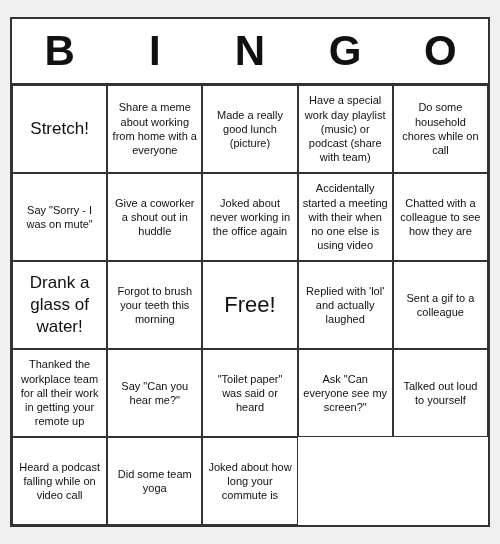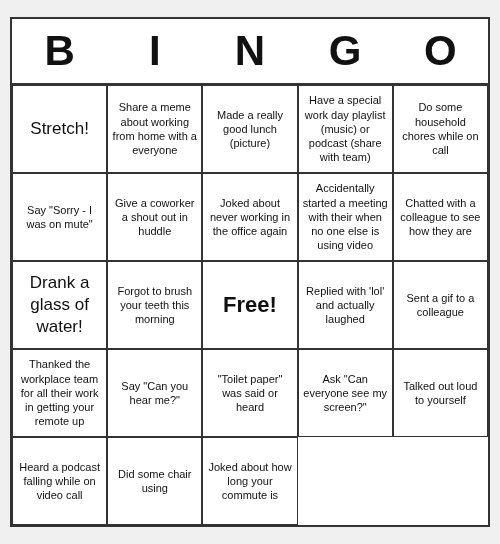--- a/index.html
+++ b/index.html
@@ -48,21 +48,21 @@
       color: #111;
       cursor: pointer;
       user-select: none;
     }
     .bingo-cell.large-text {
       font-size: 17px;
       font-weight: normal;
     }
     .bingo-cell.free {
       font-size: 22px;
-      font-weight: bold;
+      font-weight: normal;
     }
   </style>
 </head>
 <body>
 
 <div class="bingo-card">
   <div class="bingo-header">
   <div class="bingo-letter">B</div>
       <div class="bingo-letter">I</div>
       <div class="bingo-letter">N</div>
@@ -84,16 +84,16 @@
       <div class="bingo-cell">Forgot to brush your teeth this morning</div>
       <div class="bingo-cell free">Free!</div>
       <div class="bingo-cell">Replied with 'lol' and actually laughed</div>
       <div class="bingo-cell">Sent a gif to a colleague</div>
       <div class="bingo-cell">Thanked the workplace team for all their work in getting your remote up</div>
       <div class="bingo-cell">Say "Can you hear me?"</div>
       <div class="bingo-cell">"Toilet paper" was said or heard</div>
       <div class="bingo-cell">Ask "Can everyone see my screen?"</div>
       <div class="bingo-cell">Talked out loud to yourself</div>
       <div class="bingo-cell">Heard a podcast falling while on video call</div>
-      <div class="bingo-cell">Did some chair using</div>
+      <div class="bingo-cell">Did some team yoga</div>
       <div class="bingo-cell">Joked about how long your commute is</div>
     </div>
 </div>
 
 </body></html>

